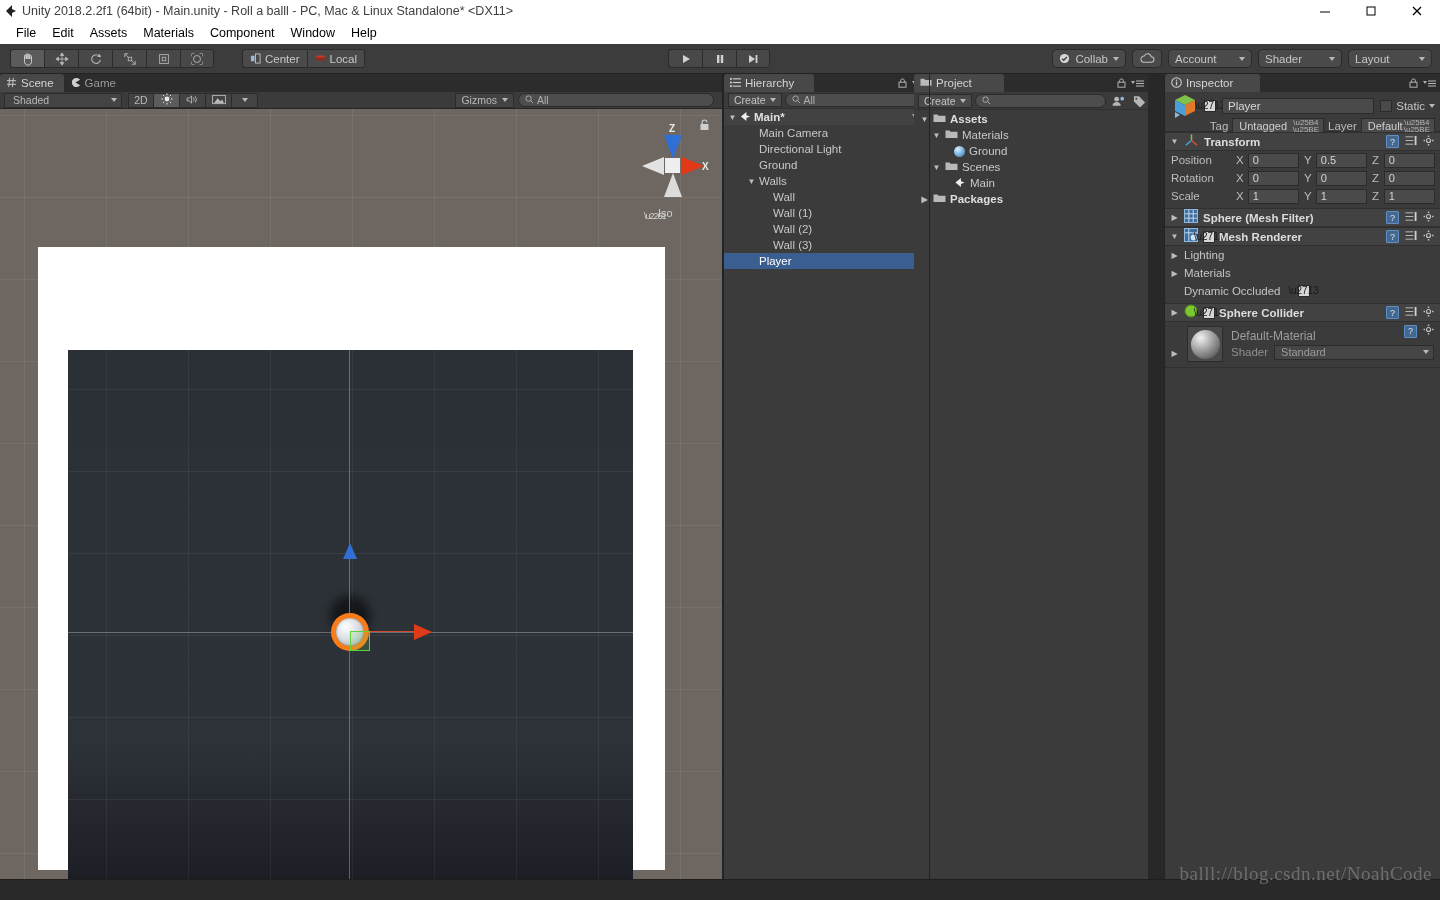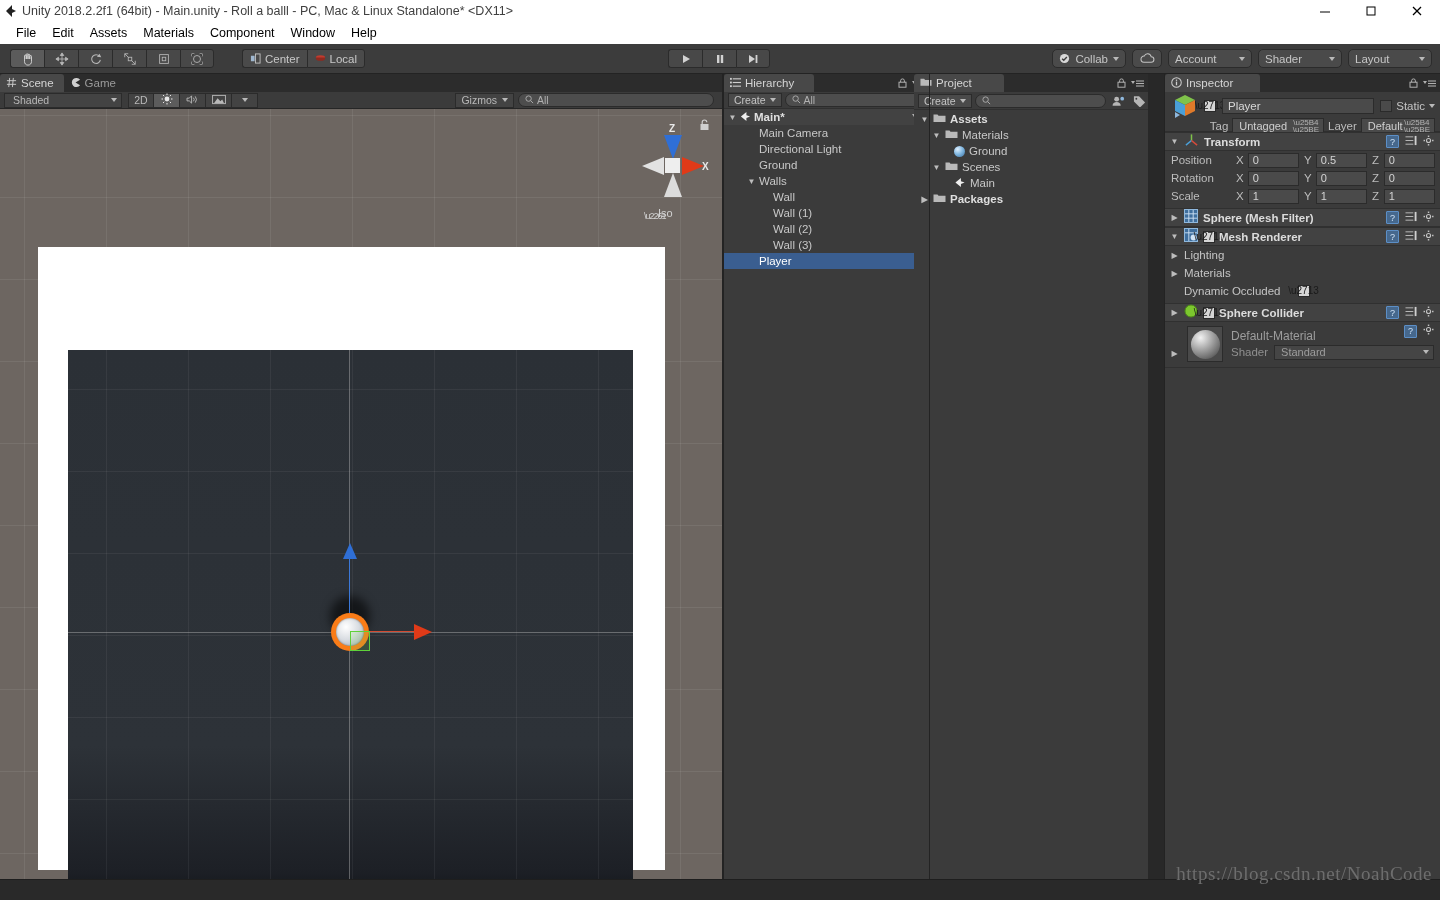--- a/index.html
+++ b/index.html
@@ -1177,15 +1177,15 @@
       </div>
 
     </div>
   </div>
 
   <div class="panel-divider" style="left:722px;top:74px;width:2px;height:805px;"></div>
   <div class="panel-divider" style="left:929px;top:74px;width:1px;height:805px;"></div>
   <div class="panel-divider" style="left:1164px;top:74px;width:1px;height:805px;"></div>
 
   <div class="statusbar"></div>
-  <div class="watermark">https://blog.csdn.net/NoahCode</div>
+  <div class="watermark">balll://blog.csdn.net/NoahCode</div>
 
 </div>
 
 </body></html>

